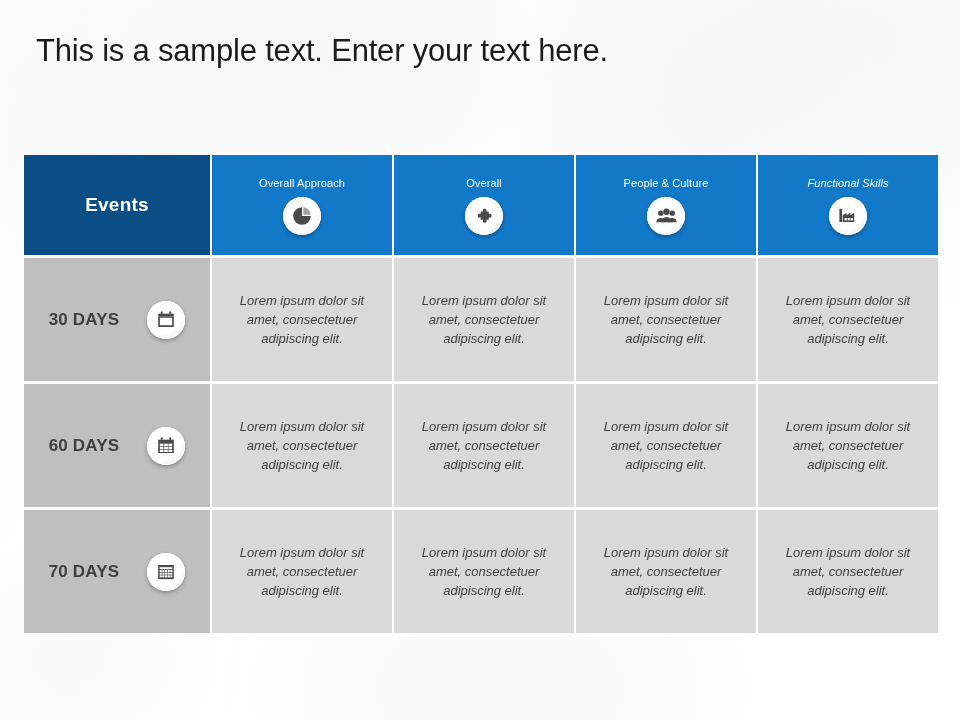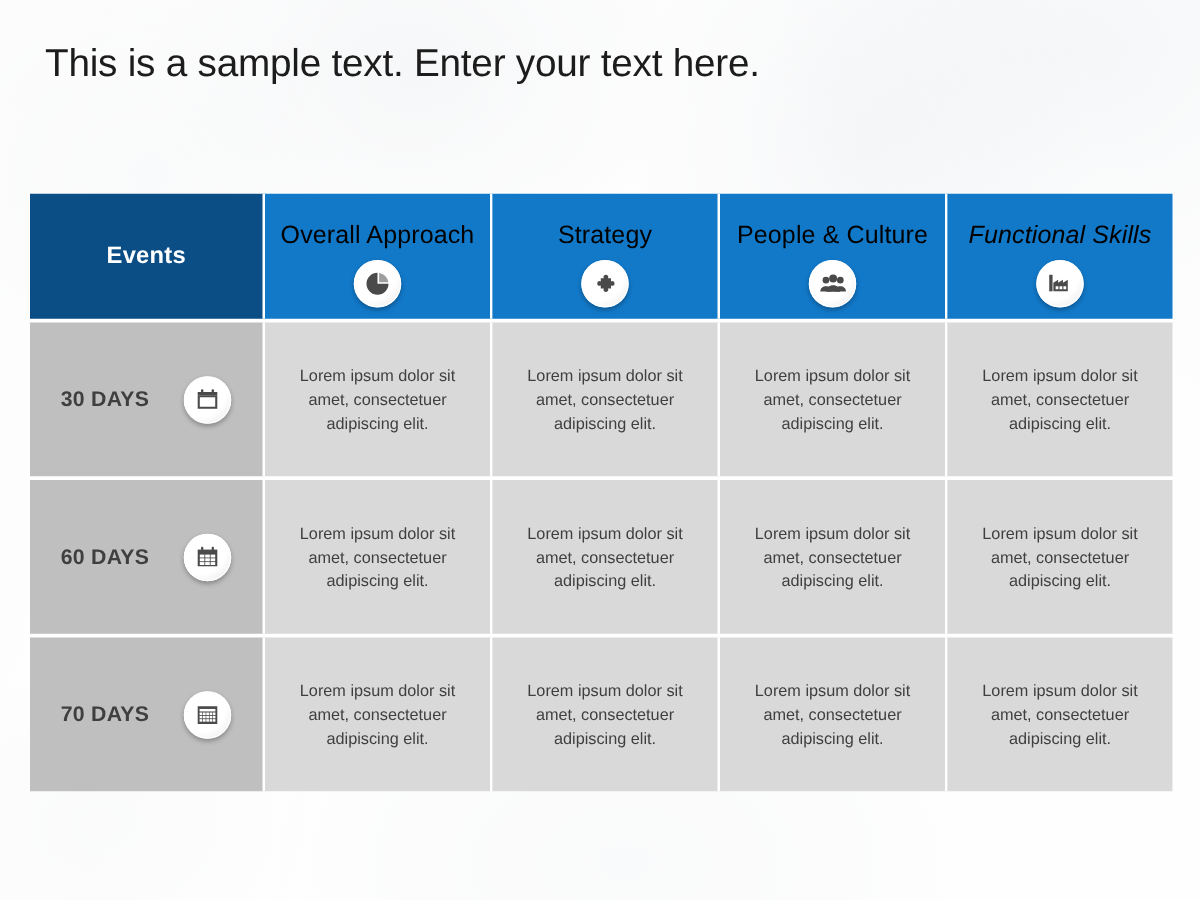--- a/index.html
+++ b/index.html
@@ -88,22 +88,22 @@
     display: flex;
     flex-direction: column;
     align-items: center;
     justify-content: flex-start;
     padding-top: 22px;
     box-sizing: border-box;
     border-right: 2px solid #ffffff;
   }
   .head-cell:last-child { border-right: none; font-style: italic; }
   .head-cell-label {
-    color: #000000;
-    font-size: 20px;
+    color: #ffffff;
+    font-size: 11px;
     letter-spacing: 0.1px;
     margin-bottom: 8px;
     white-space: nowrap;
   }
 
   
   .badge {
     width: 38px;
     height: 38px;
     border-radius: 50%;
@@ -144,20 +144,21 @@
   }
   .body-cell {
     flex: 1 1 0;
     background: #d9d9d9;
     display: flex;
     align-items: center;
     justify-content: center;
     box-sizing: border-box;
     border-right: 2px solid #ffffff;
     padding: 0 16px;
+    font-style: italic;
   }
   .body-cell:last-child { border-right: none; }
   .body-cell-text {
     font-size: 13px;
     line-height: 19px;
     color: #3f3f3f;
     text-align: center;
   }
 </style>
 </head>
@@ -181,21 +182,21 @@
         <div class="head-cell-label">Overall Approach</div>
         <div class="badge">
           <svg width="22" height="22" viewBox="0 0 22 22" aria-hidden="true">
             <path d="M11 2.2 A8.8 8.8 0 1 0 19.8 11 L11 11 Z" fill="#4a4a4a"></path>
             <path d="M12.3 2.3 A8.8 8.8 0 0 1 19.7 9.7 L12.3 9.7 Z" fill="#9e9e9e"></path>
           </svg>
         </div>
       </div>
 
       <div class="head-cell">
-        <div class="head-cell-label">Strategy</div>
+        <div class="head-cell-label">Overall</div>
         <div class="badge">
           <svg width="21" height="21" viewBox="0 0 24 24" aria-hidden="true">
             <path fill="#4a4a4a" d="M9.6 2.2c0-1.2 1-2.2 2.4-2.2s2.4 1 2.4 2.2c0 .5-.2.9-.4 1.3h3.1v3.1c.4-.2.8-.4 1.3-.4 1.2 0 2.2 1 2.2 2.4s-1 2.4-2.2 2.4c-.5 0-.9-.2-1.3-.4v3.1h-3.1c.2.4.4.8.4 1.3 0 1.2-1 2.2-2.4 2.2s-2.4-1-2.4-2.2c0-.5.2-.9.4-1.3H6.9v-3.1c-.4.2-.8.4-1.3.4-1.2 0-2.2-1-2.2-2.4s1-2.4 2.2-2.4c.5 0 .9.2 1.3.4V3.5H10c-.2-.4-.4-.8-.4-1.3z" transform="translate(1.2,3.2) scale(0.92)"></path>
           </svg>
         </div>
       </div>
 
       <div class="head-cell">
         <div class="head-cell-label">People &amp; Culture</div>
         <div class="badge">

